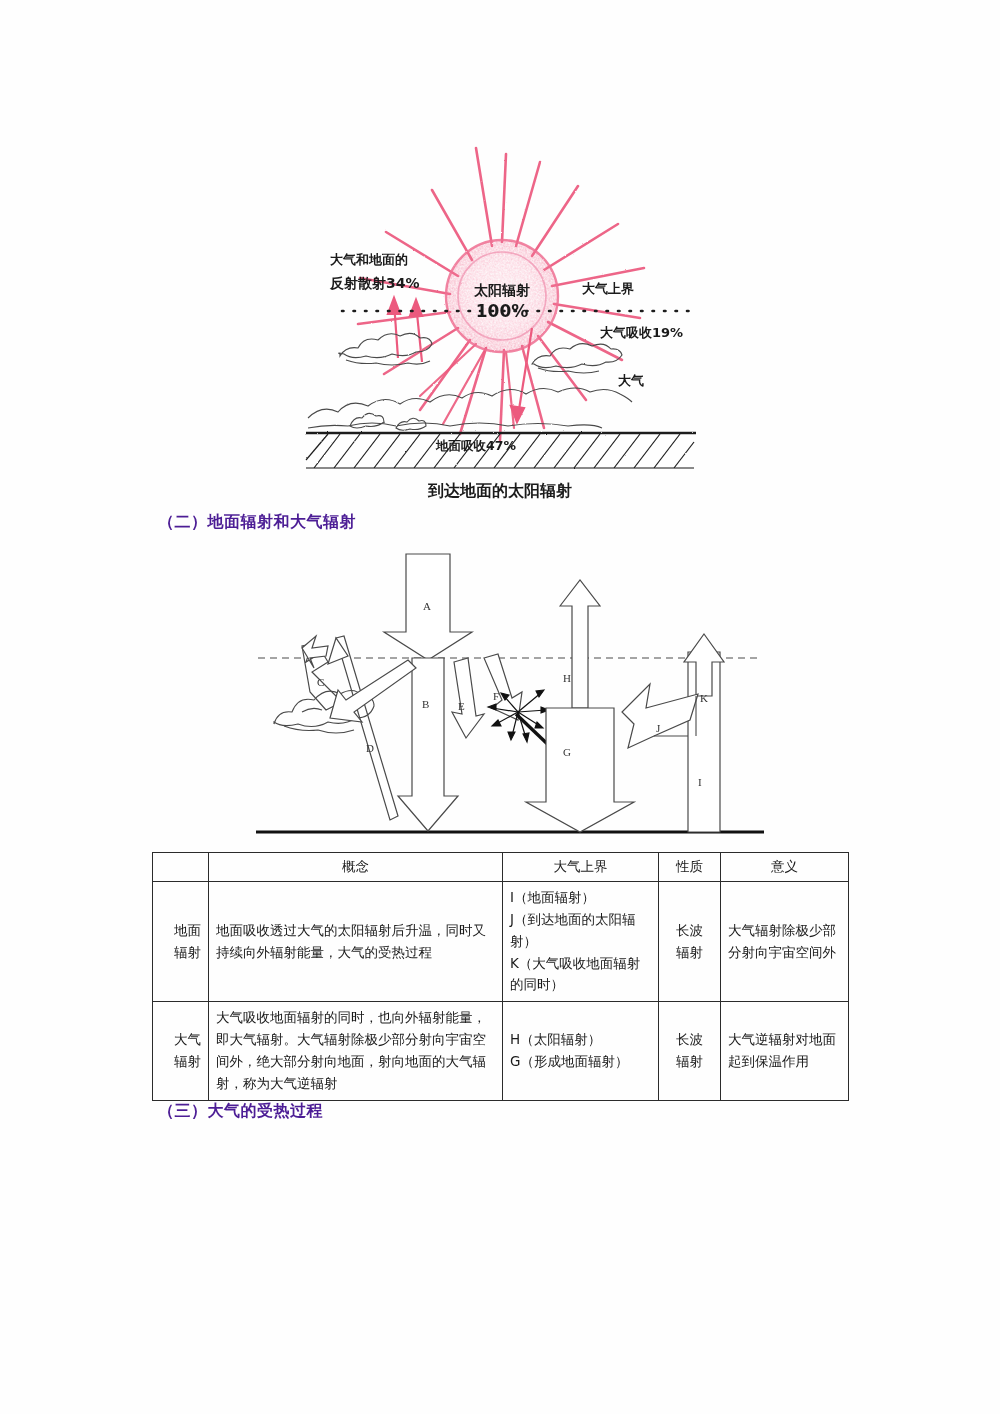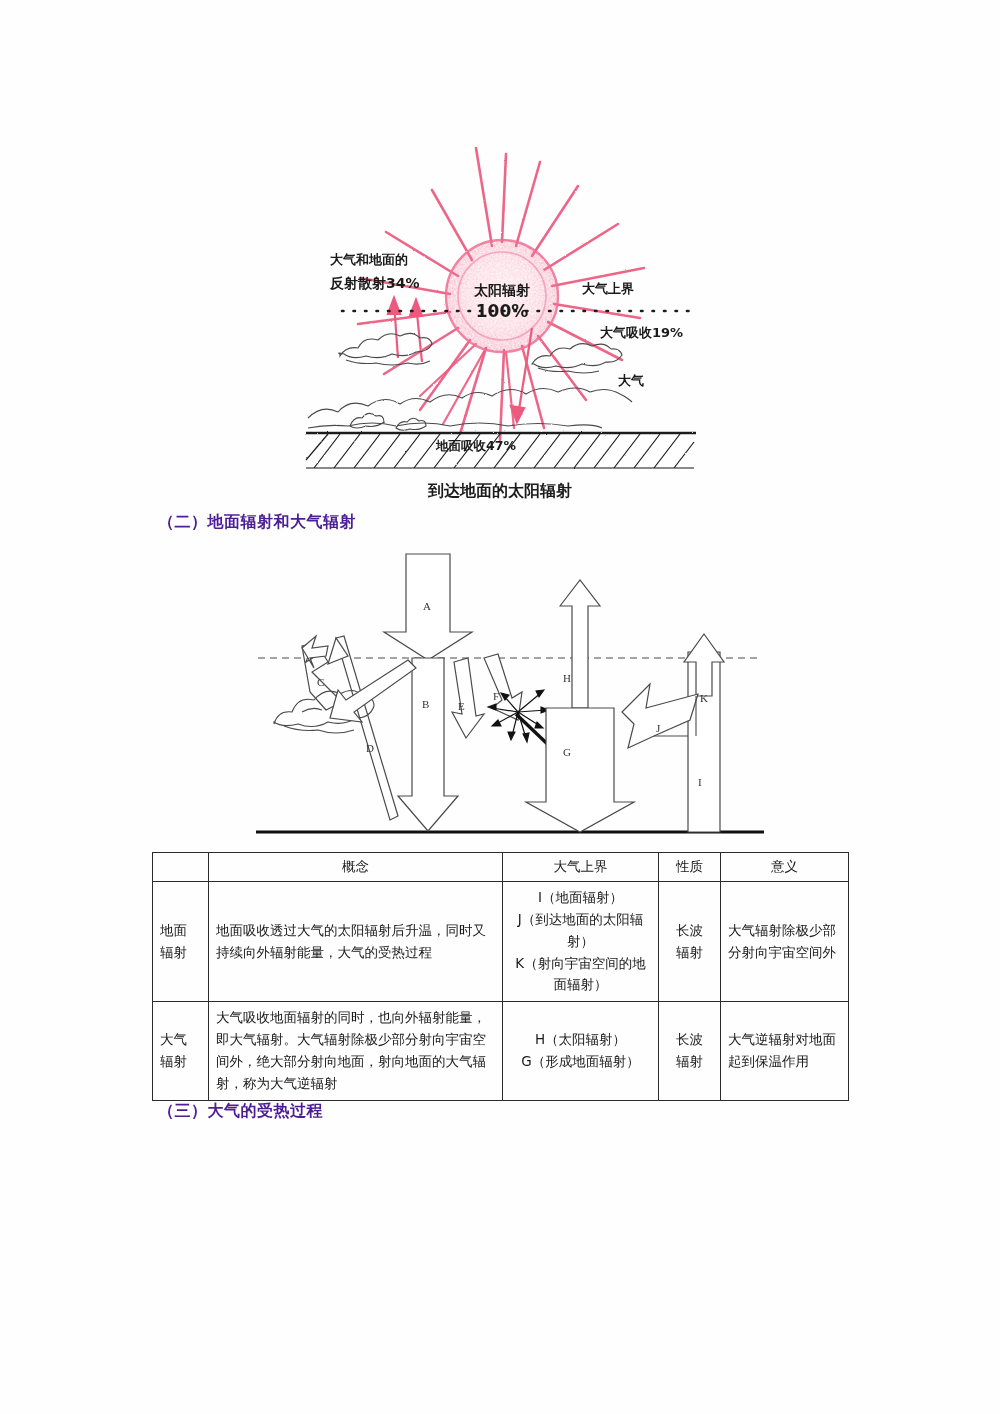--- a/index.html
+++ b/index.html
@@ -99,23 +99,23 @@
     height: 22px;
     padding: 3px 5px;
   }
   col.c-cat   { width: 56px;  }
   col.c-con   { width: 294px; }
   col.c-let   { width: 156px; }
   col.c-nat   { width: 62px;  }
   col.c-mean  { width: 128px; }
   .cell-center { text-align: center; margin-left: 16px; }
   .cell-left   { text-align: left; }
-  .cat-cell { text-align: left; line-height: 1.6; }
+  .cat-cell { text-align: right; line-height: 1.6; }
   .letters-cell { text-align: left; line-height: 1.7; }
-  .letters-cell div { white-space: normal; text-align: center; }
+  .letters-cell div { white-space: normal; }
 </style>
 </head>
 <body>
 
 <div class="page">
 
   <div id="fig-solar">
     <svg viewBox="0 0 400 380" xmlns="http://www.w3.org/2000/svg">
       <defs>
         <radialGradient id="sunGrad" cx="50%" cy="48%" r="52%">
@@ -355,21 +355,21 @@
     <tbody>
       <tr>
         <td class="cat-cell">
           <div>地面</div>
           <div>辐射</div>
         </td>
         <td class="cell-left">地面吸收透过大气的太阳辐射后升温，同时又持续向外辐射能量，大气的受热过程</td>
         <td class="letters-cell">
           <div>I（地面辐射）</div>
           <div>J（到达地面的太阳辐射）</div>
-          <div>K（射向宇宙空间的地面辐射）</div>
+          <div>K（大气吸收地面辐射的同时）</div>
         </td>
         <td class="cell-center">
           <div>长波</div>
           <div>辐射</div>
         </td>
         <td class="cell-left">大气辐射除极少部分射向宇宙空间外</td>
       </tr>
       <tr>
         <td class="cat-cell">
           <div>大气</div>

